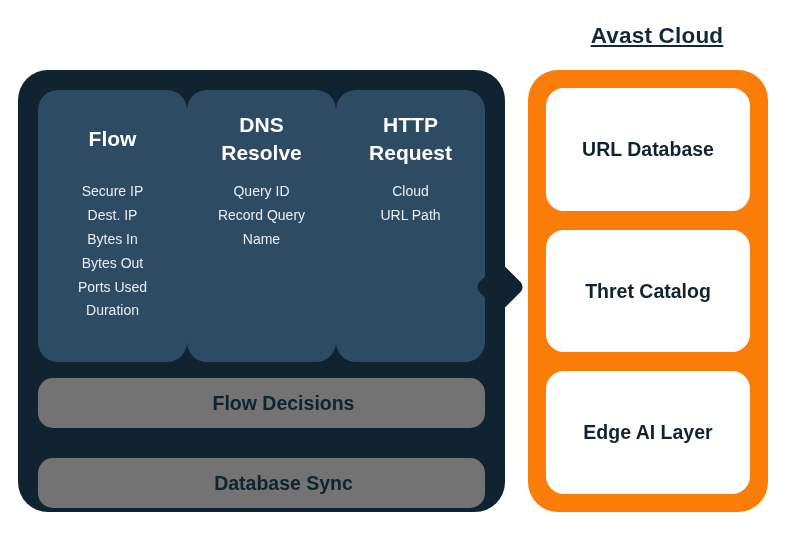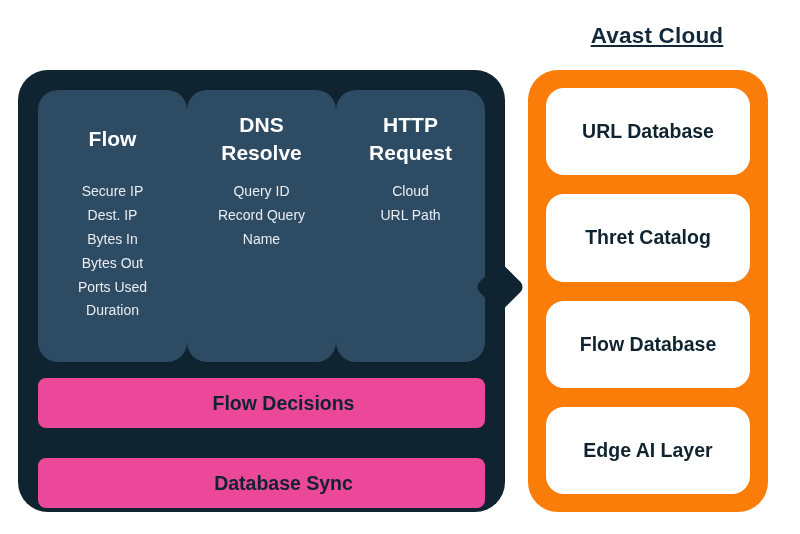--- a/index.html
+++ b/index.html
@@ -62,22 +62,22 @@
   }
   .col-item {
     color: #e8edf2;
     font-size: 14px;
     line-height: 1.35;
     margin-bottom: 5px;
     white-space: pre-line;
   }
   .bar {
     height: 50px;
-    background: #ec4899;
-    border-radius: 8px;
+    background: #737373;
+    border-radius: 15px;
     display: flex;
     align-items: center;
     justify-content: center;
     font-size: 19.5px;
     font-weight: bold;
     color: #0f2330;
     padding-left: 44px;
   }
   .bar + .bar { margin-top: 30px; }
   .arrow-tail {
@@ -159,17 +159,16 @@
     <div class="bar">Flow Decisions</div>
 
     <div class="bar">Database Sync</div>
 
     <div class="arrow-tail"></div>
   </div>
 
   <div class="panel-orange" id="boxes-wrap">
       <div class="cloud-box">URL Database</div>
       <div class="cloud-box">Thret Catalog</div>
-      <div class="cloud-box">Flow Database</div>
       <div class="cloud-box">Edge AI Layer</div>
     </div>
 
 </div>
 
 </body></html>

